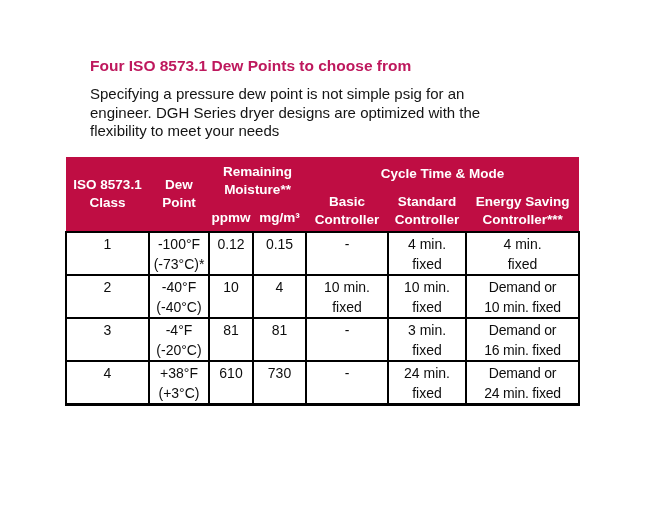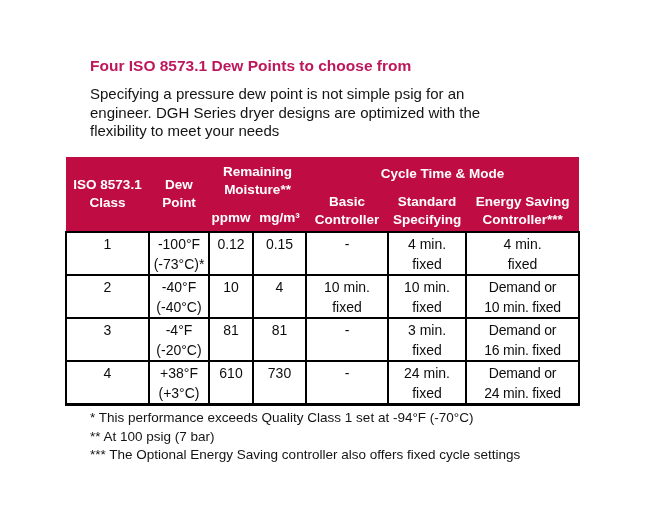--- a/index.html
+++ b/index.html
@@ -109,21 +109,21 @@
         <th rowspan="3" class="w-left">Dew
 Point</th>
         <th colspan="2" rowspan="2" class="w-left w-bottom">Remaining
 Moisture**</th>
         <th colspan="3" class="w-left w-bottom">Cycle Time &amp; Mode</th>
       </tr>
       <tr class="hrow-2">
         <th rowspan="2" class="w-left">Basic
 Controller</th>
         <th rowspan="2" class="w-left">Standard
-Specifying</th>
+Controller</th>
         <th rowspan="2" class="w-left">Energy Saving
 Controller***</th>
       </tr>
       <tr class="hrow-3">
         <th class="w-left">ppmw</th>
         <th class="w-left">mg/m³</th>
       </tr>
     </thead>
     <tbody>
       <tr class="brow">
@@ -171,19 +171,14 @@
         <td>730</td>
         <td>-</td>
         <td>24 min.
 fixed</td>
         <td class="narrow">Demand or
 24 min. fixed</td>
       </tr>
     </tbody>
   </table>
 
-  <div class="footnotes">
-    <div>* This performance exceeds Quality Class 1 set at -94°F (-70°C)</div>
-    <div>** At 100 psig (7 bar)</div>
-    <div>*** The Optional Energy Saving controller also offers fixed cycle settings</div>
-  </div>
 
 </div>
 
 </body></html>

